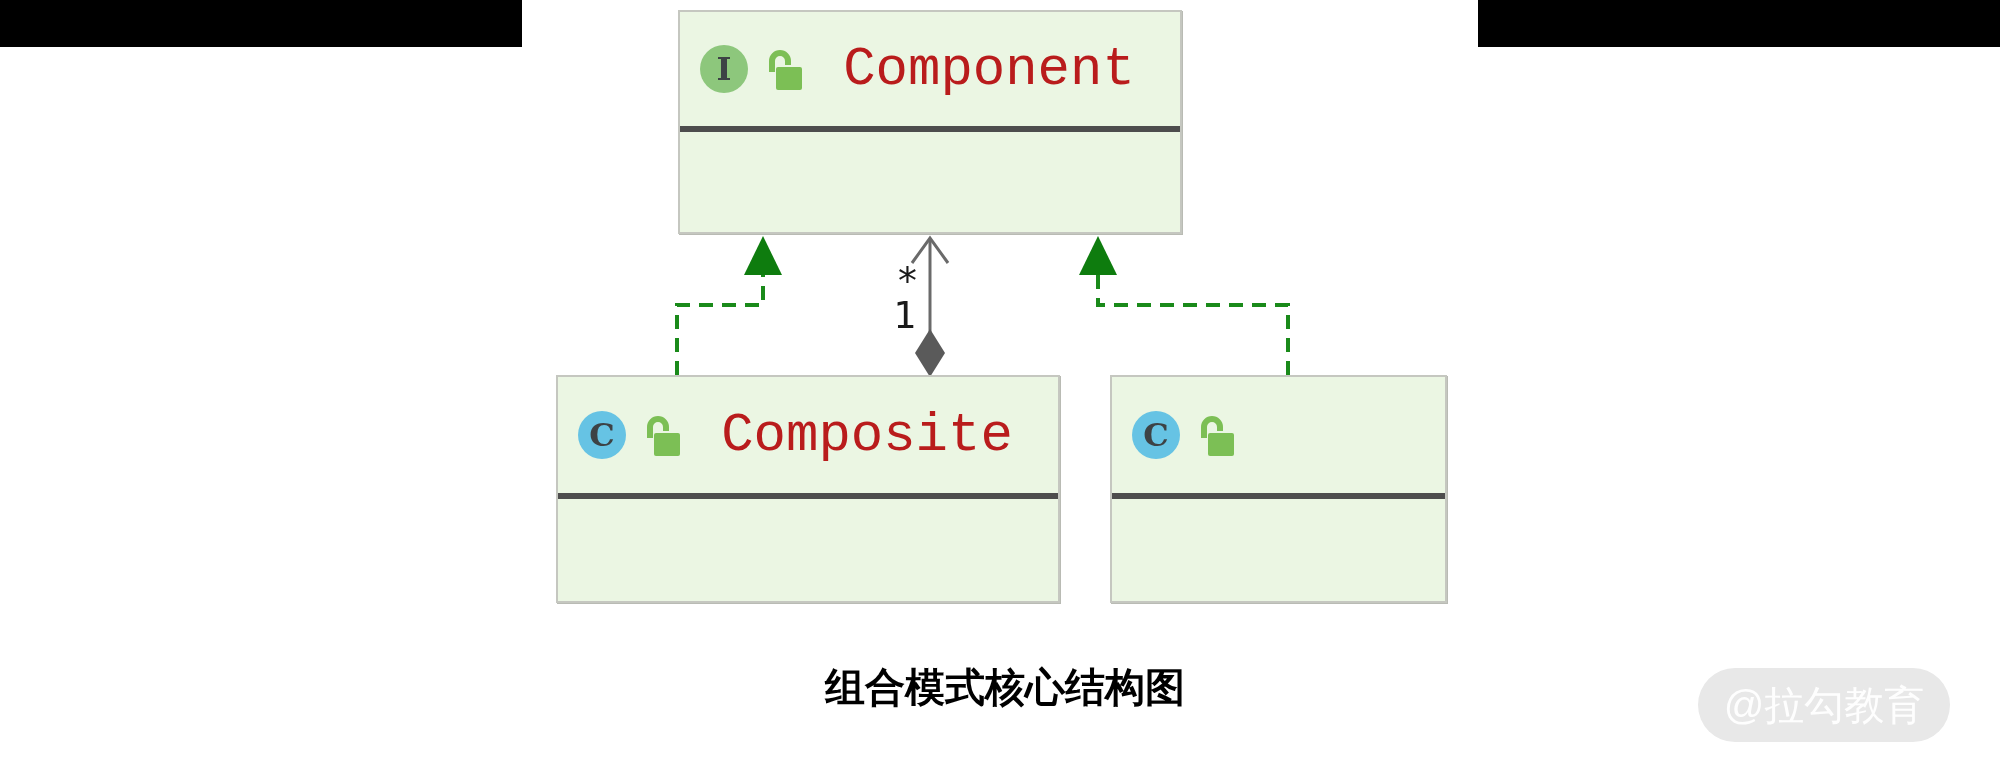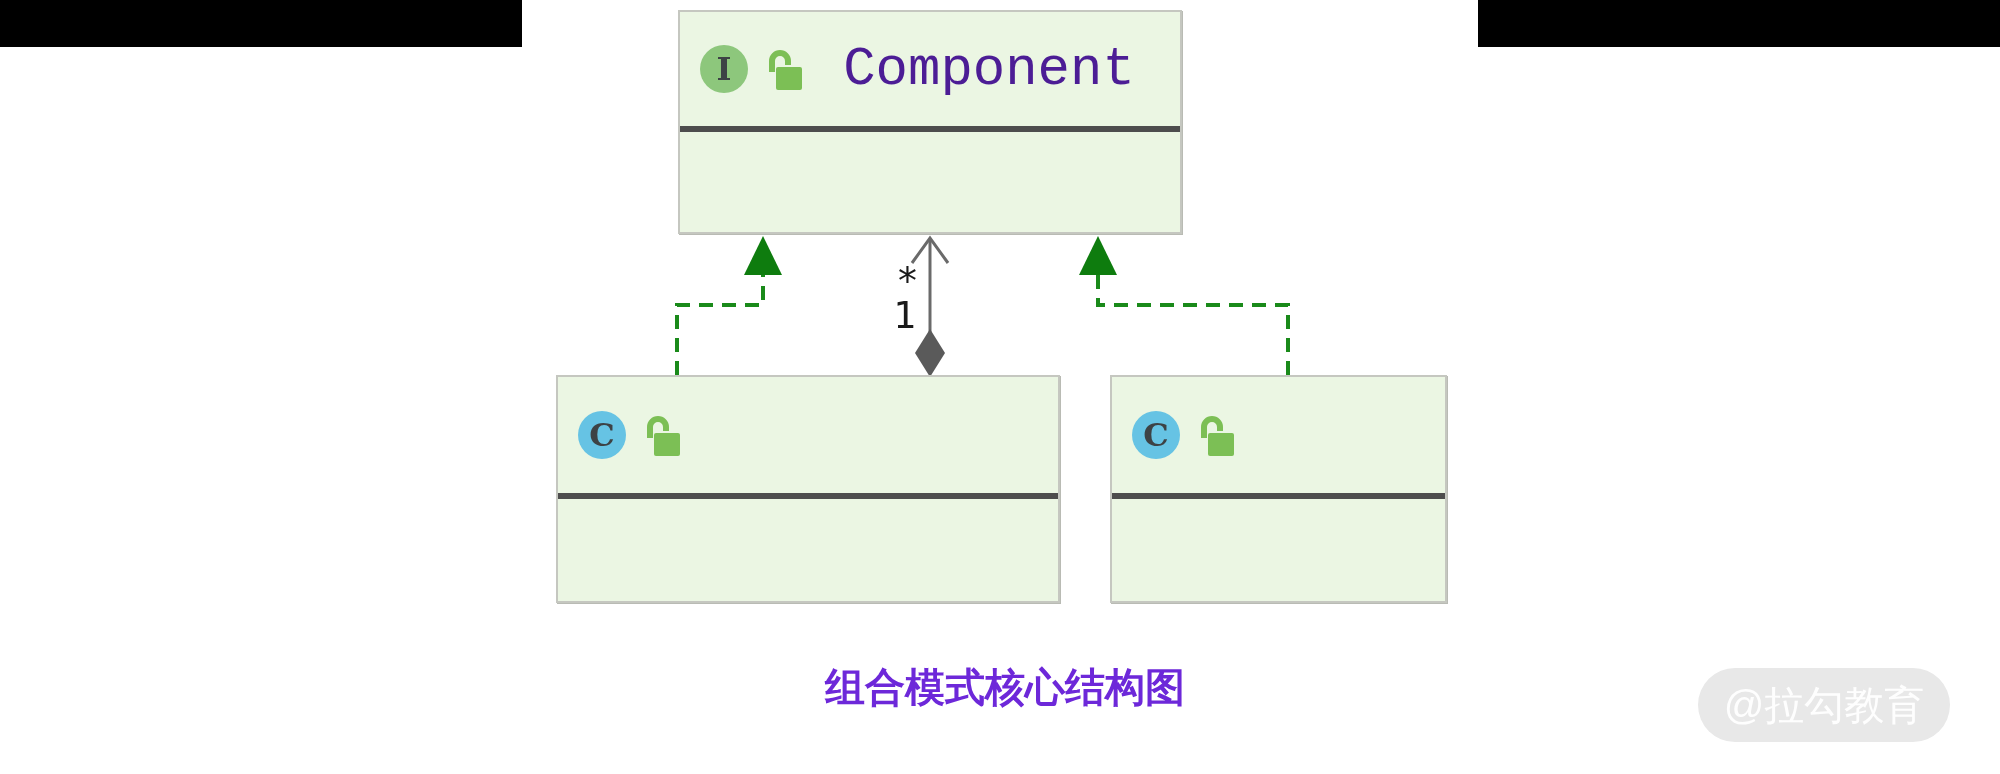--- a/index.html
+++ b/index.html
@@ -44,39 +44,39 @@
     flex:0 0 auto;
   }
   .kind-interface{background:#8dc77c;}
   .kind-class{background:#66c3e4;}
 
   .lock-icon{margin-left:16px;flex:0 0 auto;}
 
   .class-name{
     flex:1 1 auto;text-align:center;
     font-family:"Liberation Mono", monospace;
-    font-size:54px;color:#4c1d95;
+    font-size:54px;color:#b91c1c;
     white-space:nowrap;
     padding-right:8px;
   }
 
   
   .edges{position:absolute;left:0;top:0;width:2000px;height:774px;pointer-events:none;}
 
   .multiplicity{
     position:absolute;
     font-family:"DejaVu Sans Mono", monospace;
     font-size:38px;color:#1a1a1a;line-height:1;
   }
   .mult-star{left:896px;top:262px;}
   .mult-one{left:893px;top:296px;}
 
   .caption{
     position:absolute;left:1005px;top:660px;transform:translateX(-50%);
-    font-size:40px;font-weight:700;color:#6d28d9;
+    font-size:40px;font-weight:700;color:#000000;
     white-space:nowrap;
   }
 
   .watermark{
     position:absolute;left:1698px;top:668px;width:252px;height:74px;
     background:#e8e8e8;border-radius:37px;
     display:flex;align-items:center;justify-content:center;
     font-size:40px;color:rgba(255,255,255,0.96);
     white-space:nowrap;
   }
@@ -121,20 +121,21 @@
     <div class="class-body"></div>
   </div>
 
   <div class="class-box box-composite">
     <div class="class-title">
       <div class="kind-badge kind-class">C</div>
       <svg class="lock-icon" width="42" height="46" viewBox="0 0 42 46">
         <path d="M8 26 V15 a8 8 0 0 1 16 0 v4" fill="none" stroke="#7cbf55" stroke-width="6"></path>
         <rect x="12" y="21" width="26" height="23" rx="2" fill="#7cbf55"></rect>
       </svg>
+      <div class="class-name">Composite</div>
     </div>
     <div class="title-sep"></div>
     <div class="class-body"></div>
   </div>
 
   <div class="class-box box-leaf">
     <div class="class-title">
       <div class="kind-badge kind-class">C</div>
       <svg class="lock-icon" width="42" height="46" viewBox="0 0 42 46">
         <path d="M8 26 V15 a8 8 0 0 1 16 0 v4" fill="none" stroke="#7cbf55" stroke-width="6"></path>

